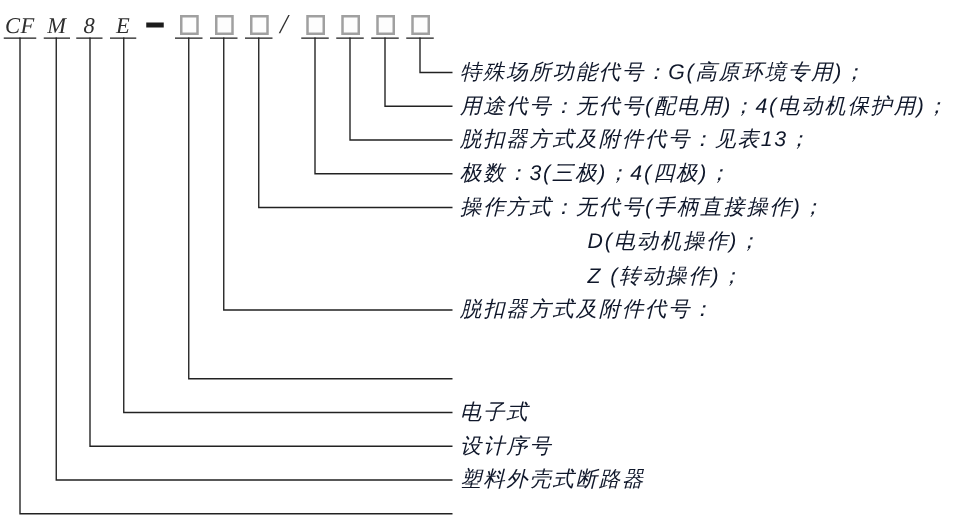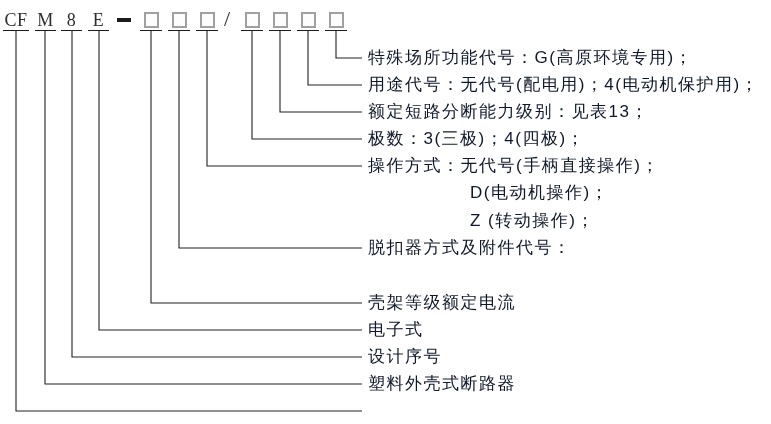--- a/index.html
+++ b/index.html
@@ -1,18 +1,18 @@
 <!DOCTYPE html>
 <html><head>
 <meta charset="utf-8">
 <style>
   html,body{margin:0;padding:0;background:#ffffff;}
   .stage{
     position:relative;width:771px;height:424px;background:#ffffff;
-    font-family:"Liberation Sans",sans-serif;overflow:hidden;
+    font-family:"Liberation Sans",sans-serif;overflow:hidden;font-style:italic;
   }
   
   .code-item{
     position:absolute;top:9px;height:21px;
     border-bottom:1.5px solid #1c1c1c;
     display:flex;align-items:flex-end;justify-content:center;
   }
   .code-char{
     font-family:"Liberation Serif",serif;font-size:18px;line-height:19px;
     color:#2e2e2e;letter-spacing:.5px;
@@ -90,24 +90,23 @@
     <polyline points="179,30 179,248 362,248"></polyline>
     <polyline points="207,30 207,166 362,166"></polyline>
     <polyline points="252,30 252,139 362,139"></polyline>
     <polyline points="280,30 280,112 362,112"></polyline>
     <polyline points="308,30 308,85 362,85"></polyline>
     <polyline points="336,30 336,58 362,58"></polyline>
   </svg>
 
   <div class="lbl" style="top:47px">特殊场所功能代号：G(高原环境专用)；</div>
   <div class="lbl" style="top:74px">用途代号：无代号(配电用)；4(电动机保护用)；</div>
-  <div class="lbl" style="top:101px">额定短路分断能力级别：见表13；</div>
+  <div class="lbl" style="top:101px">脱扣器方式及附件代号：见表13；</div>
   <div class="lbl" style="top:128px">极数：3(三极)；4(四极)；</div>
   <div class="lbl" style="top:155px">操作方式：无代号(手柄直接操作)；</div>
   <div class="lbl indent" style="top:182px">D(电动机操作)；</div>
   <div class="lbl indent" style="top:210px">Z (转动操作)；</div>
   <div class="lbl" style="top:237px">脱扣器方式及附件代号：</div>
-  <div class="lbl" style="top:292px">壳架等级额定电流</div>
   <div class="lbl" style="top:319px">电子式</div>
   <div class="lbl" style="top:346px">设计序号</div>
   <div class="lbl" style="top:373px">塑料外壳式断路器</div>
 
 </div>
 
 </body></html>

